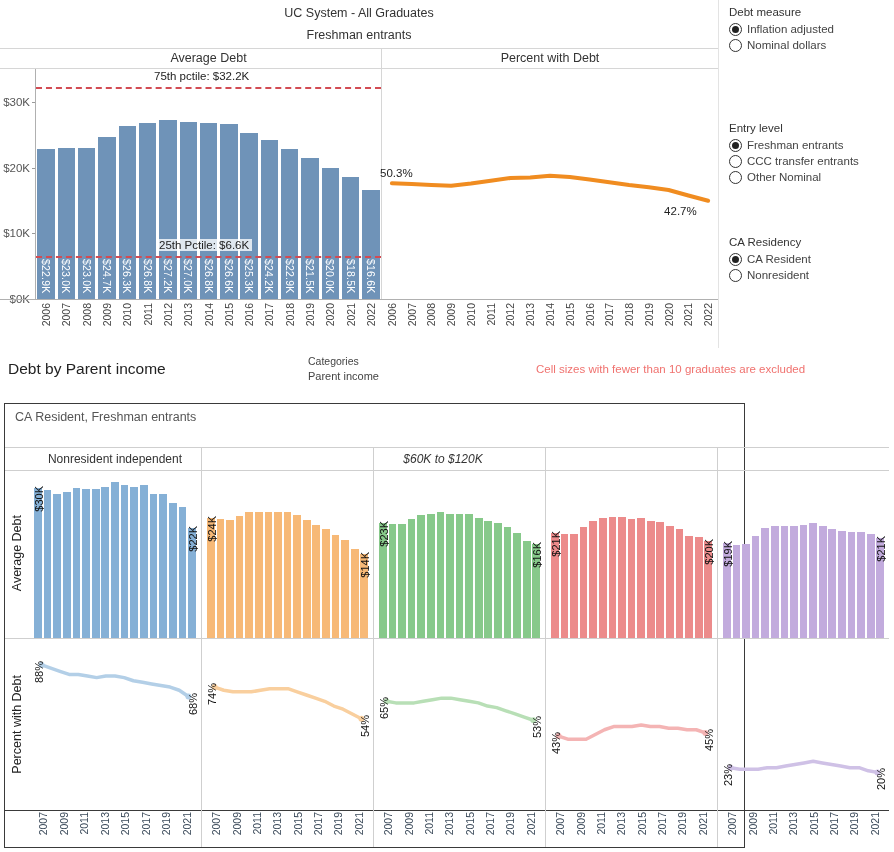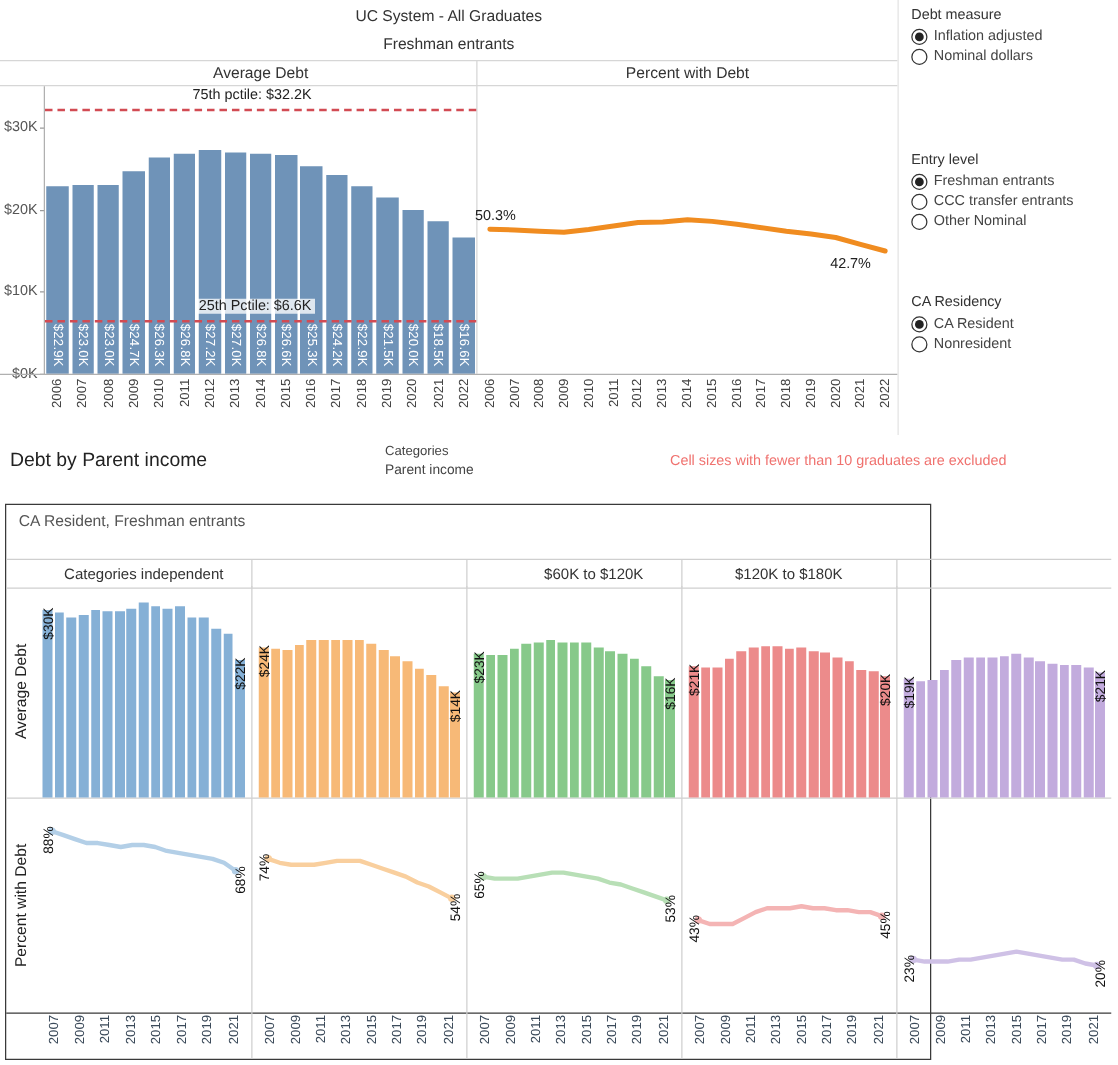--- a/index.html
+++ b/index.html
@@ -334,25 +334,24 @@
 <div id="mid-header">
   <div id="mid-title">Debt by Parent income</div>
   <div id="cat-label">Categories</div>
   <div id="cat-value">Parent income</div>
   <div id="excl-note">Cell sizes with fewer than 10 graduates are excluded</div>
 </div>
 
 <div id="bottom">
   <div id="bot-caption">CA Resident, Freshman entrants</div>
   <div id="bot-colhdr">
-      <div class="colhdr-cell" style="left: 24px; width: 172px;">Categories independent</div>
+      <div class="colhdr-cell" style="left: 24px; width: 172px;">Nonresident independent</div>
       <div class="dividerline" style="left: 196px; top: 0px; height: 22px;"></div>
-      <div class="colhdr-cell" style="left: 384px; width: 172px;">$60K to $120K</div>
+      <div class="colhdr-cell" style="left: 352px; width: 172px; font-style: italic;">$60K to $120K</div>
       <div class="dividerline" style="left: 368px; top: 0px; height: 22px;"></div>
-      <div class="colhdr-cell" style="left: 540px; width: 172px;">$120K to $180K</div>
       <div class="dividerline" style="left: 540px; top: 0px; height: 22px;"></div>
       <div class="dividerline" style="left: 712px; top: 0px; height: 22px;"></div>
     </div>
   <div id="bot-body">
     <div id="row-avg">
       <div class="rowlabel">
         <span class="vert">Average Debt</span>
       </div>
     <div class="facet" style="left: 24px; width: 172px;">
           <div class="mini-bars">

